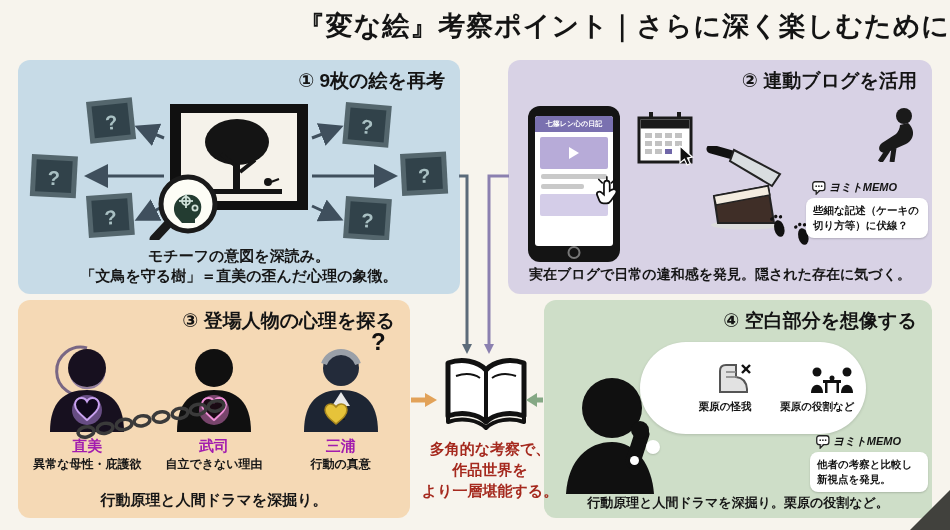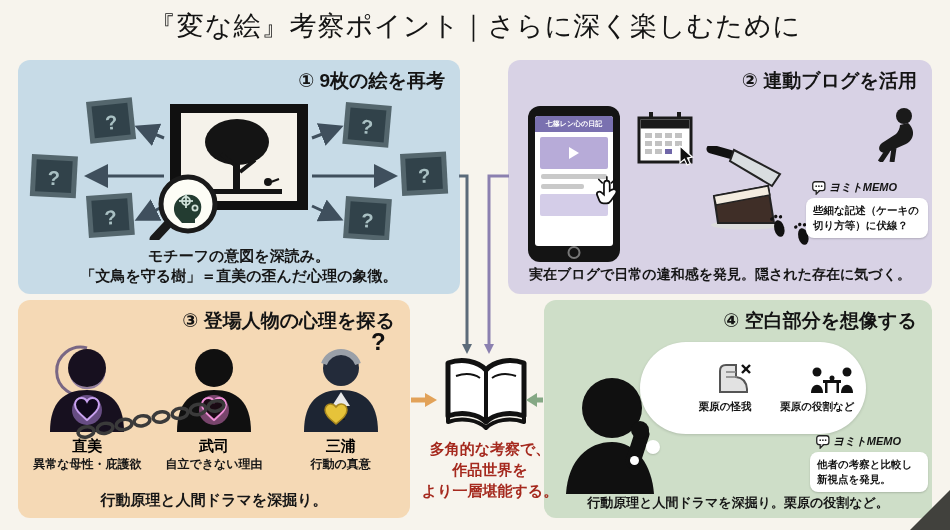--- a/index.html
+++ b/index.html
@@ -1,18 +1,18 @@
 <!DOCTYPE html>
 <html><head>
 <meta charset="utf-8">
 <style>
   html,body{margin:0;padding:0;}
   body{font-family:"Liberation Sans","DejaVu Sans",sans-serif;background:#f7f4ed;}
   .canvas{position:relative;width:950px;height:530px;background:#f7f4ed;overflow:hidden;}
-  .main-title{position:absolute;top:8px;left:0;right:0;text-align:center;font-size:27px;font-weight:400;color:#141414;letter-spacing:1px;}
+  .main-title{position:absolute;top:8px;left:0;right:0;text-align:right;font-size:27px;font-weight:700;color:#141414;letter-spacing:1px;}
   .panel{position:absolute;border-radius:12px;}
   .panel-title{position:absolute;top:8px;left:0;right:15px;text-align:right;font-size:19px;font-weight:800;color:#141414;}
   .p1{left:18px;top:60px;width:442px;height:234px;background:#c7dbe7;}
   .p2{left:508px;top:60px;width:424px;height:234px;background:#d8d2e5;}
   .p3{left:18px;top:300px;width:392px;height:218px;background:#f5d9b5;}
   .p4{left:544px;top:300px;width:388px;height:218px;background:#cedec8;}
   .caption{position:absolute;left:4px;right:4px;text-align:center;font-weight:700;color:#161616;}
   .p1-cap{bottom:8px;font-size:15px;line-height:1.35;}
   .p2-cap{bottom:10px;font-size:14px;}
   .p3-cap{bottom:8px;font-size:15px;}
@@ -36,21 +36,21 @@
   .footprints{position:absolute;left:254px;top:150px;}
   .sneak{position:absolute;right:10px;top:44px;}
   .memo{position:absolute;width:122px;}
   .memo-p2{right:4px;top:120px;}
   .memo-p4{right:4px;top:134px;width:118px;}
   .memo-label{display:flex;align-items:center;gap:3px;font-size:11px;font-weight:800;color:#141414;margin:0 0 3px 6px;font-style:italic;}
   .memo-box{background:#fff;border-radius:8px;padding:5px 7px;font-size:10.5px;font-weight:700;line-height:1.45;color:#141414;box-shadow:0 1px 2px rgba(0,0,0,.18);}
   
   .figures{position:absolute;top:40px;left:6px;right:6px;display:flex;justify-content:space-around;}
   .figure{width:118px;text-align:center;position:relative;}
-  .char-name{color:#000000;font-size:15px;font-weight:800;margin-top:1px;}
+  .char-name{color:#a21caf;font-size:15px;font-weight:800;margin-top:1px;}
   .char-trait{color:#161616;font-size:12px;font-weight:700;}
   .q-mark{position:absolute;top:-12px;right:14px;font-size:24px;font-weight:800;color:#111;}
   .chain{position:absolute;left:58px;top:96px;z-index:2;}
   
   .thinker{position:absolute;left:12px;bottom:24px;}
   .bubble{position:absolute;left:96px;top:42px;width:226px;height:92px;background:#fff;border-radius:46px;box-shadow:0 1px 3px rgba(0,0,0,.15);display:flex;align-items:center;justify-content:space-around;padding:4px 10px;box-sizing:border-box;}
   .bubble-dot{position:absolute;background:#fff;border-radius:50%;box-shadow:0 1px 2px rgba(0,0,0,.15);}
   .dot-a{left:102px;top:140px;width:14px;height:14px;}
   .dot-b{left:86px;top:156px;width:9px;height:9px;}
   .bubble-item{width:100px;text-align:right;}

